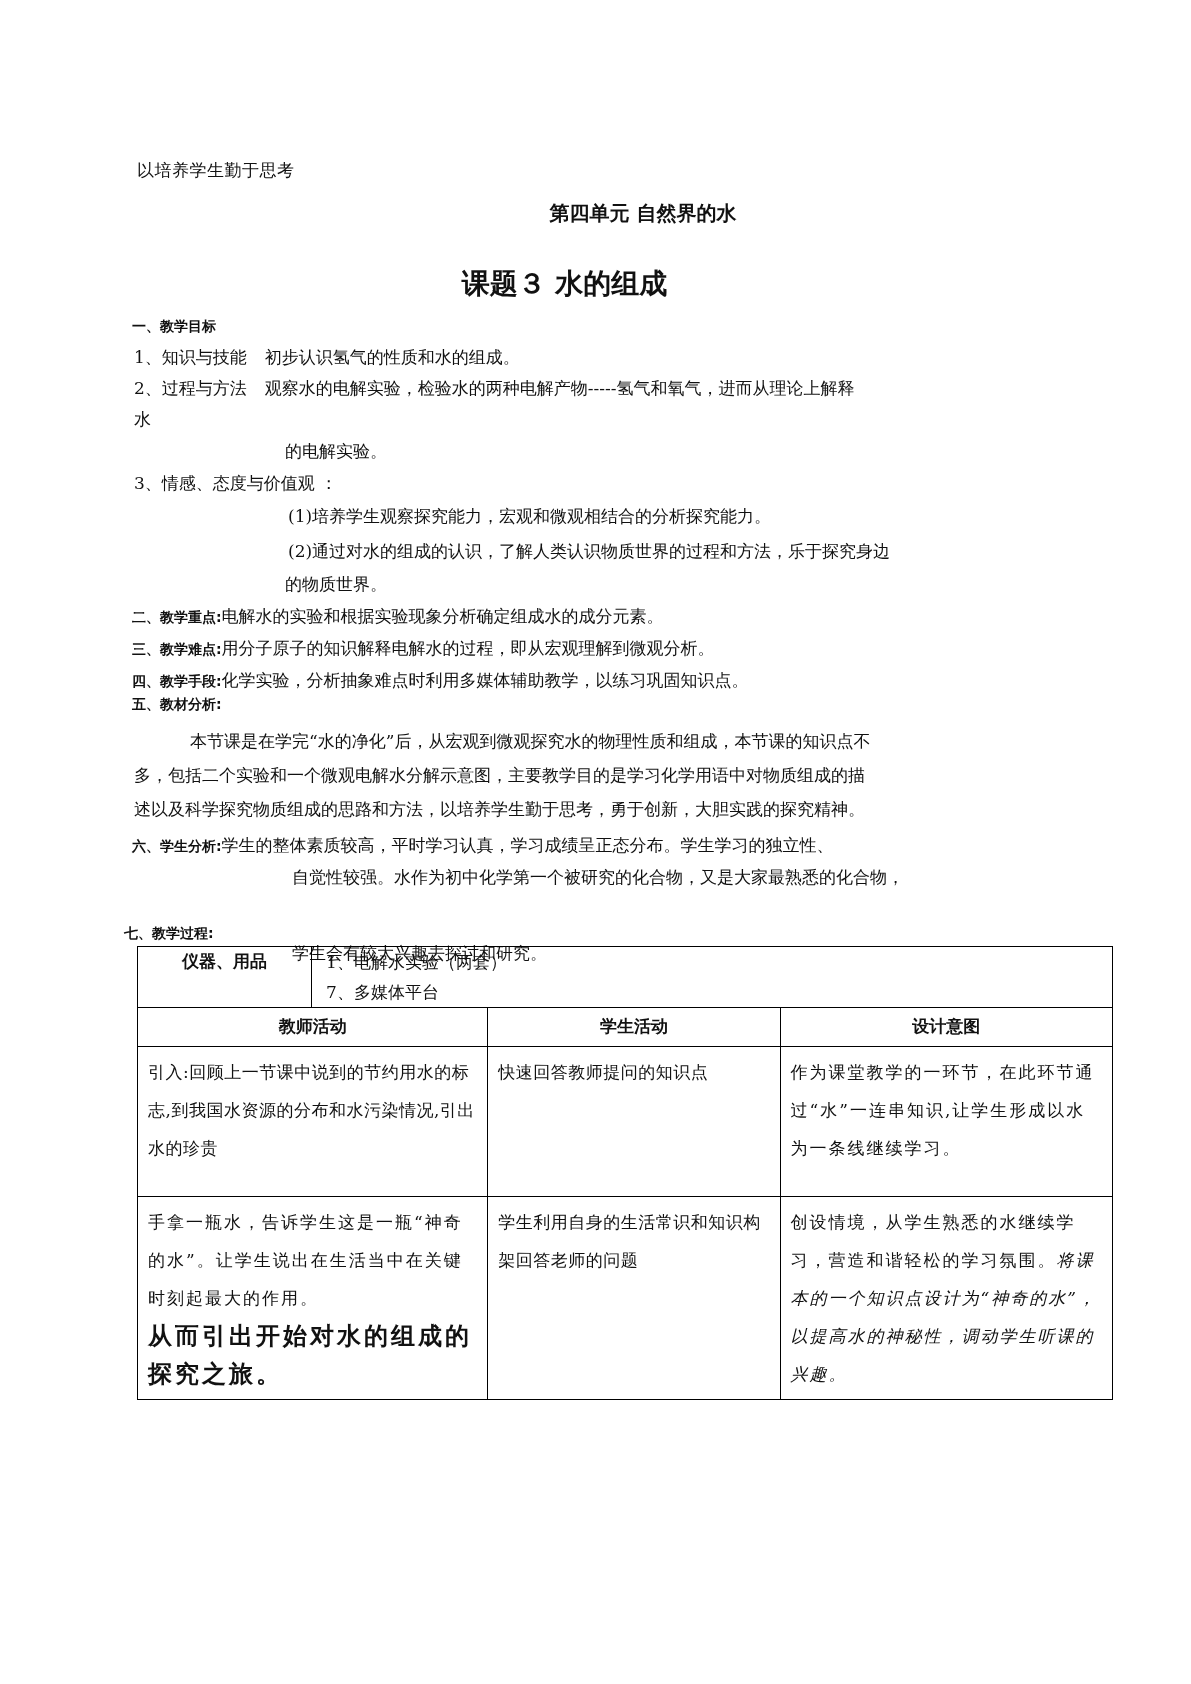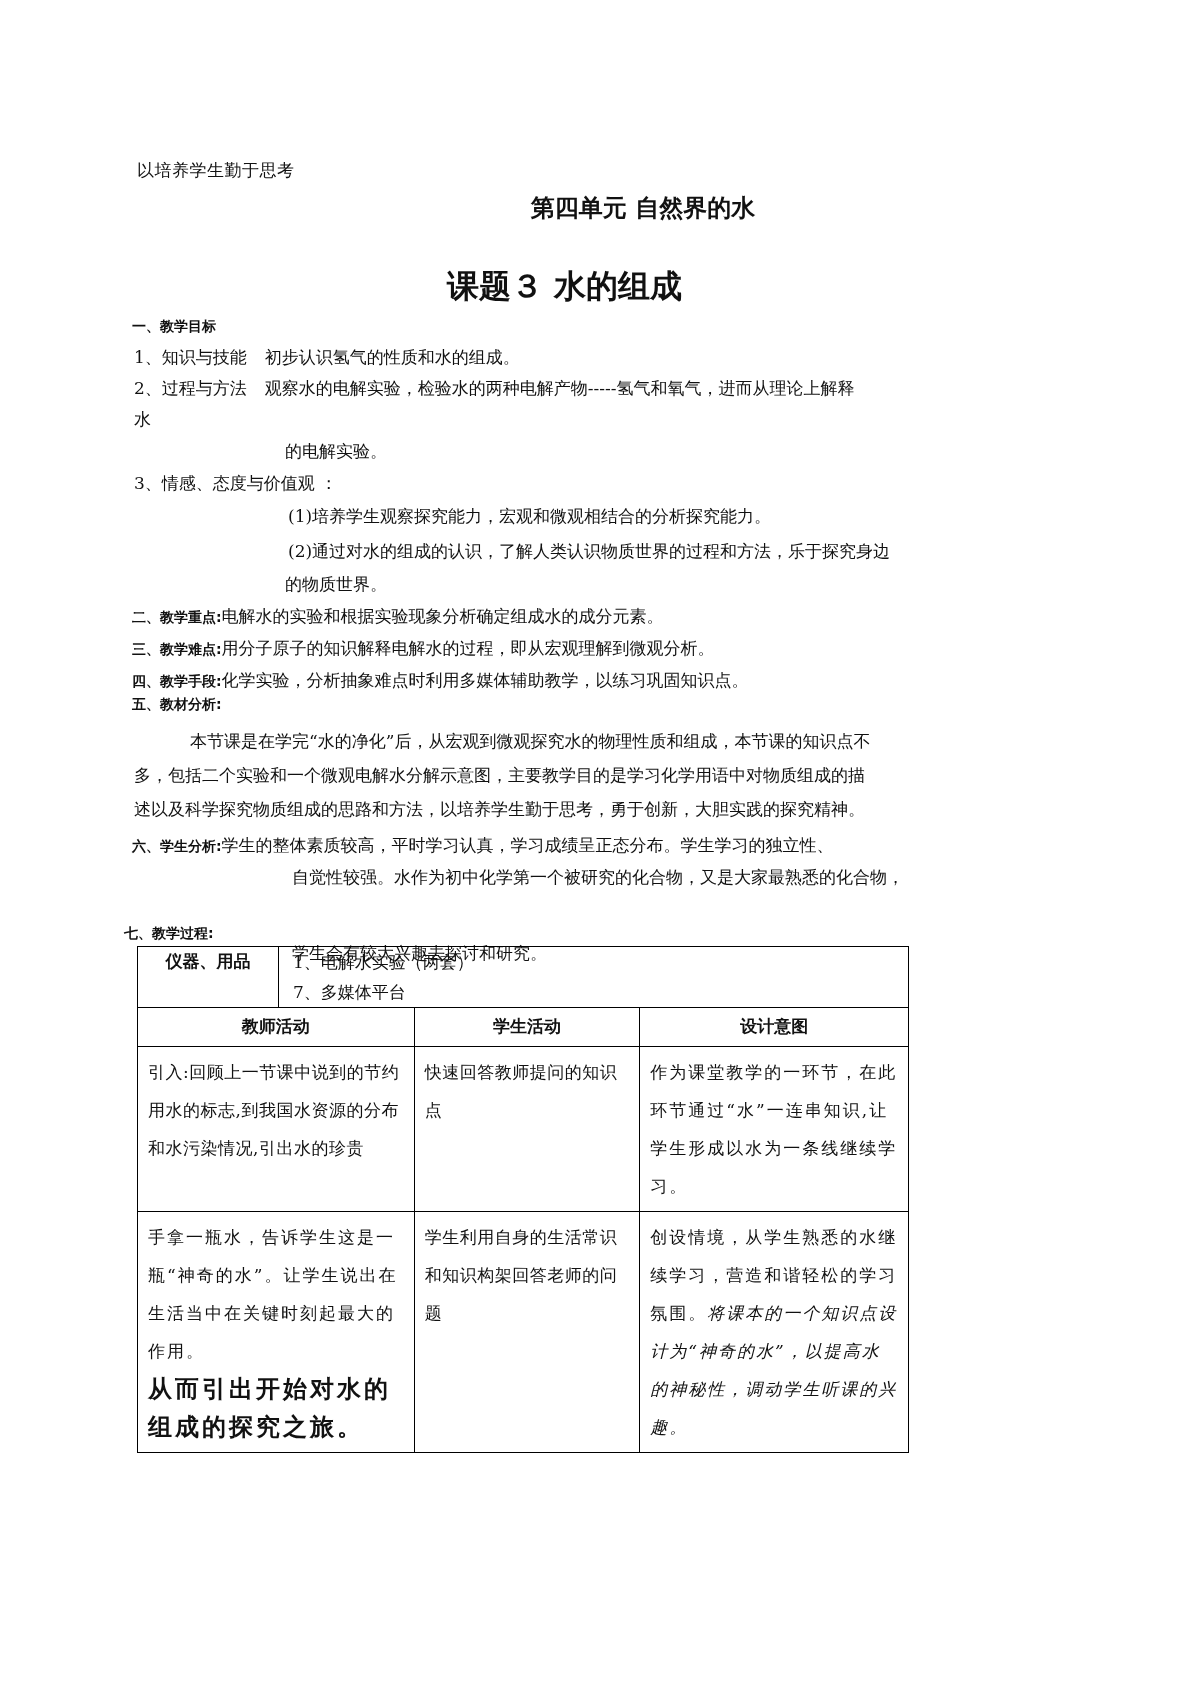--- a/index.html
+++ b/index.html
@@ -3,30 +3,30 @@
 <meta charset="utf-8">
 <style>
   html, body { margin: 0; padding: 0; background: #ffffff; }
   body {
     width: 1191px; height: 1684px; position: relative; overflow: hidden;
     font-family: "DejaVu Serif", "Liberation Serif", serif;
     color: #111111;
   }
   .abs { position: absolute; white-space: nowrap; }
   .doc-header { left: 137px; top: 159px; font-size: 17px; letter-spacing: 0.5px; }
-  .title-main { left: 0; width: 1191px; text-align: center; top: 192px; font-size: 24px; font-weight: bold;
+  .title-main { left: 0; width: 1191px; text-align: center; top: 200px; font-size: 20px; font-weight: bold;
     font-family: "DejaVu Sans", "Liberation Sans", sans-serif; padding-left: 95px; box-sizing: border-box; }
-  .title-sub { left: 0; width: 1073px; text-align: center; top: 265px; font-size: 32px; font-weight: bold;
+  .title-sub { left: 0; width: 1073px; text-align: center; top: 265px; font-size: 28px; font-weight: bold;
     font-family: "DejaVu Sans", "Liberation Sans", sans-serif; padding-left: 56px; box-sizing: border-box; }
   .sec-head { font-family: "DejaVu Sans", "Liberation Sans", sans-serif; font-weight: bold; font-size: 14px; }
   .body-text { font-size: 17px; }
   .gap { display: inline-block; width: 18px; }
 
   table.proc {
-    position: absolute; left: 137px; top: 946px; width: 772px;
+    position: absolute; left: 137px; top: 946px; width: 976px;
     border-collapse: collapse; font-size: 17px;
   }
   table.proc td { border: 1.5px solid #000; vertical-align: top; }
   .equip-label { width: 162px; text-align: center; font-family: "DejaVu Sans", "Liberation Sans", sans-serif;
     font-weight: bold; padding-top: 0; line-height: 28px; }
   .equip-items { padding: 0 14px; line-height: 30px; }
   .col-head { text-align: center; font-family: Liberation Serif, serif; font-weight: bold;
     line-height: 36px; height: 36px; }
   .cell { padding: 6px 10px 6px 10px; line-height: 38px; white-space: normal; letter-spacing: 0.5px; }
   .cell-wide { letter-spacing: 2px; }

